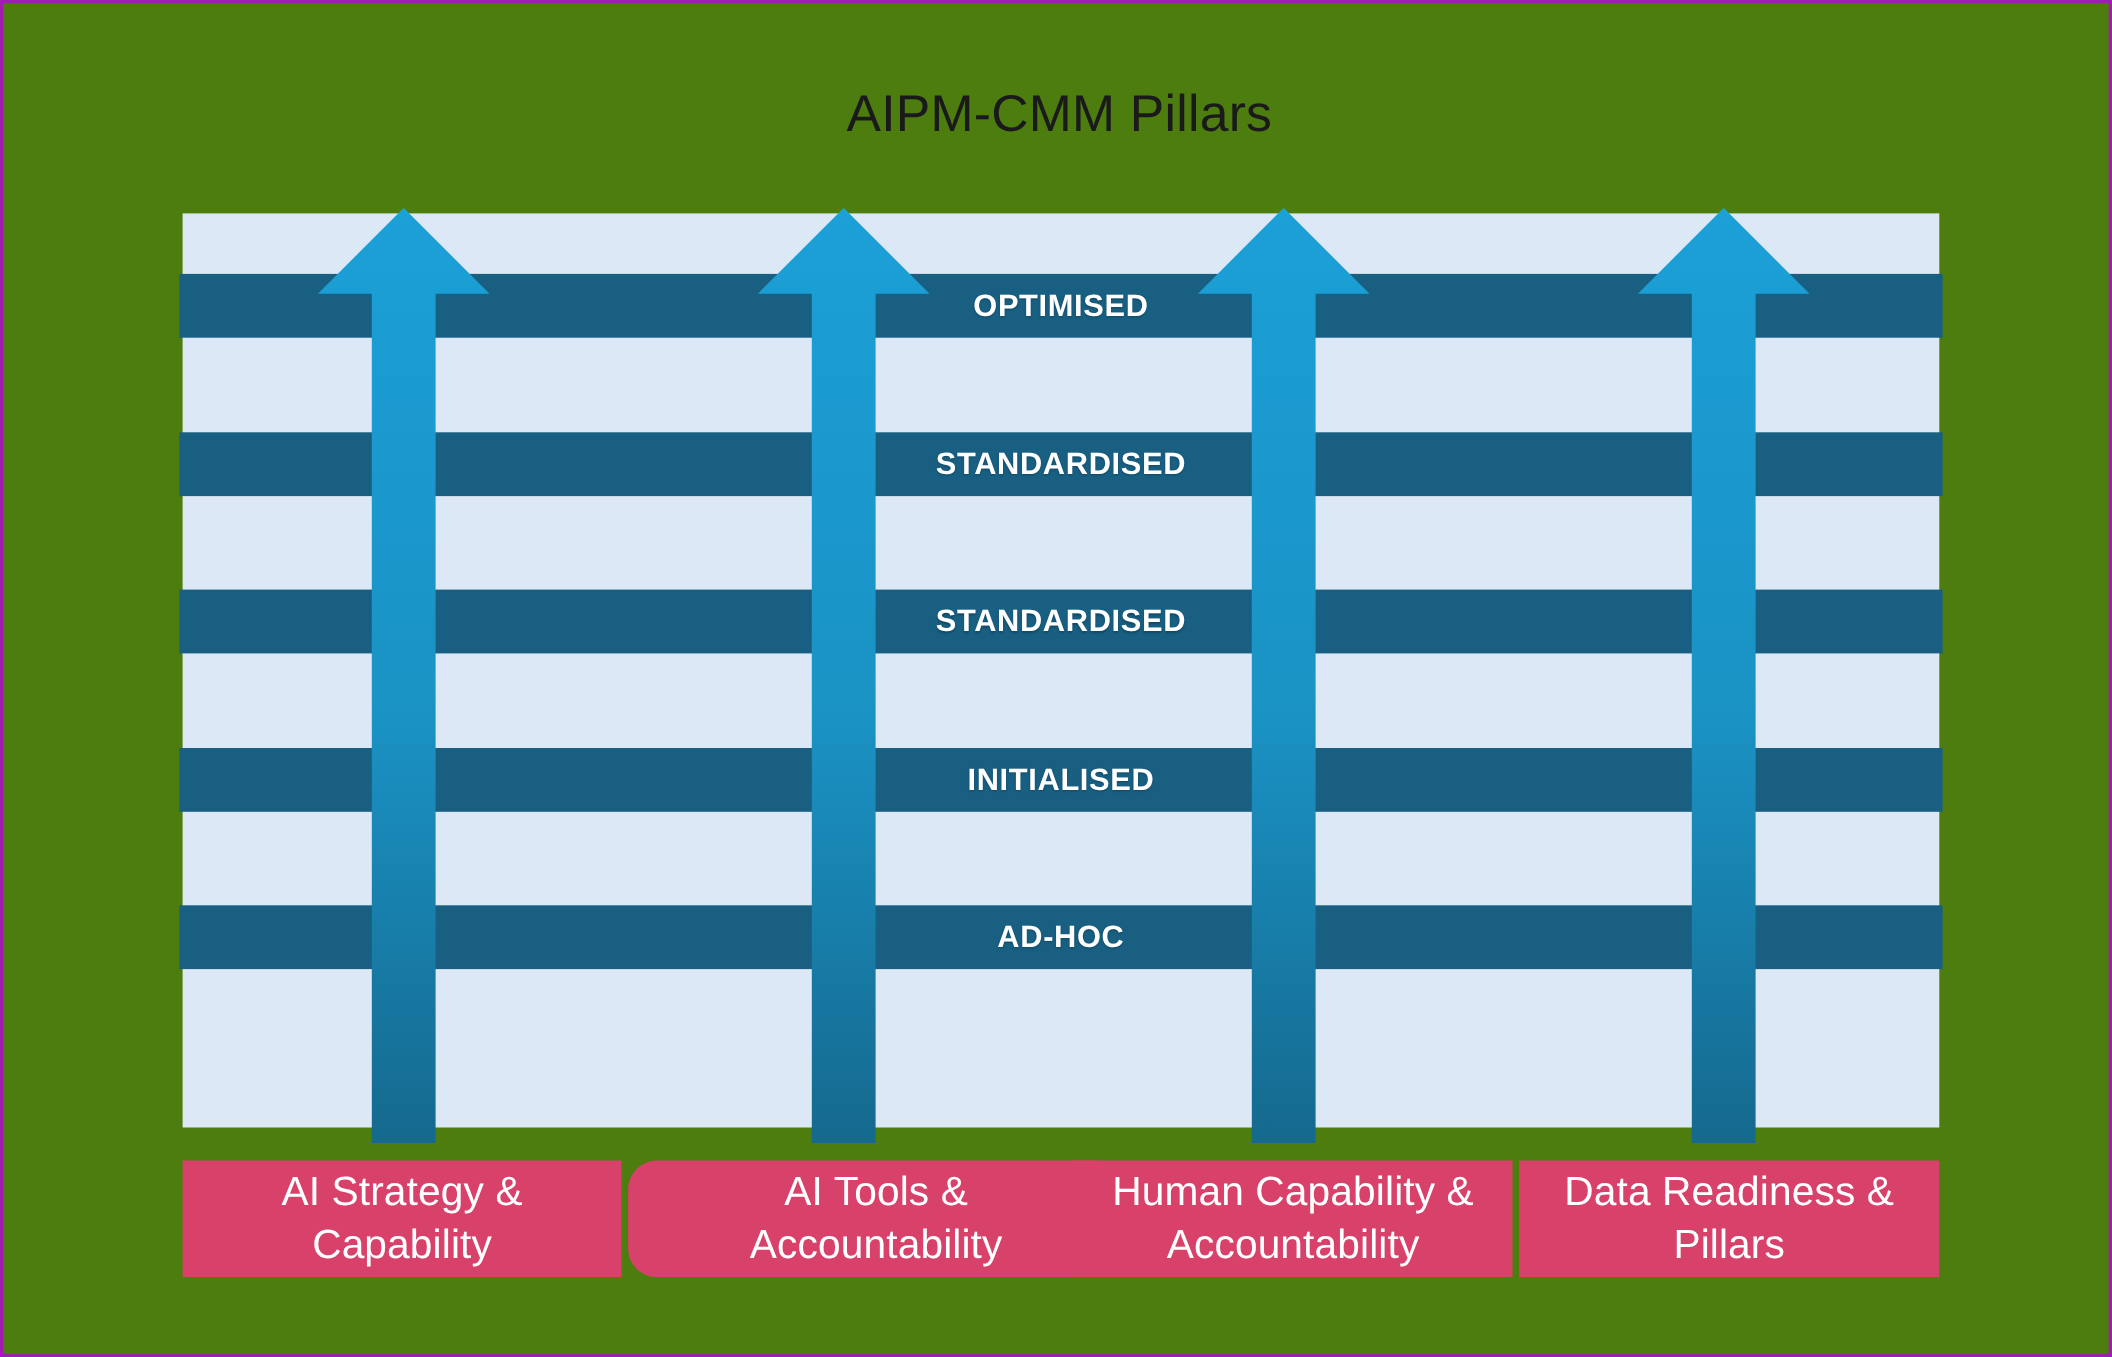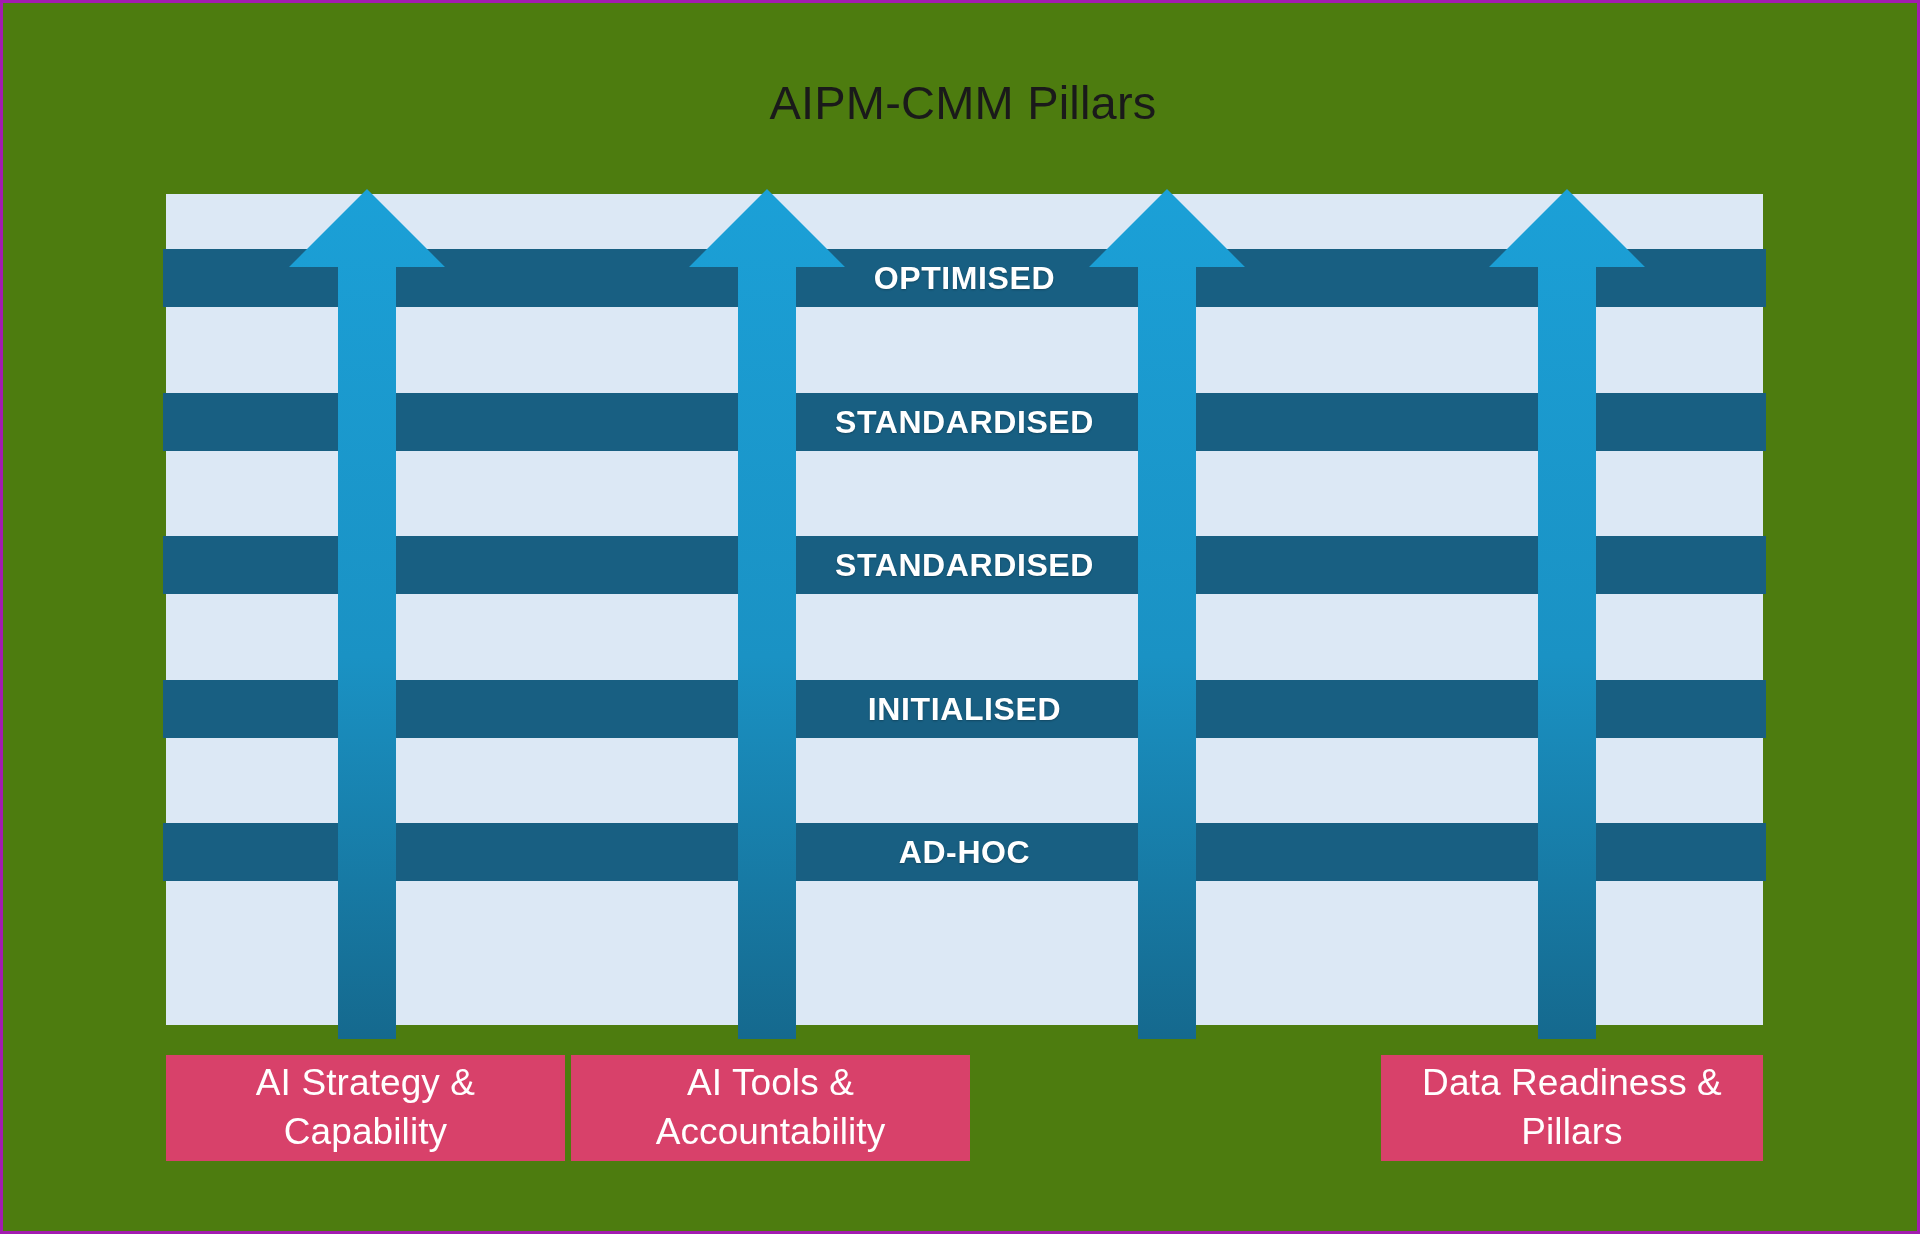--- a/index.html
+++ b/index.html
@@ -49,21 +49,21 @@
     background:#185f82;
   }
   .level-label{
     position:absolute;
     left:0;top:0;
     width:1603px;
     height:58px;
     line-height:58px;
     text-align:center;
     color:#ffffff;
-    font-size:32px;
+    font-size:28px;
     font-weight:bold;
     letter-spacing:0.6px;
     text-shadow:0 1px 2px rgba(0,0,0,.25);
     white-space:nowrap;
   }
 
   
   .arrow{
     position:absolute;
     top:186px;
@@ -168,27 +168,33 @@
     </svg>
   </div>
 
   <div class="pillar-box" style="left:163px;width:399px;">
     <div>
       <span>AI Strategy &amp;</span>
       <span>Capability</span>
     </div>
   </div>
 
-  <div class="pillar-box" style="left:568px;width:399px;">
+  <div class="pillar-box" style="left:568px;width:451px;border-radius:26px;">
     <div>
       <span>AI Tools &amp;</span>
       <span>Accountability</span>
     </div>
   </div>
 
+  <div class="pillar-box" style="left:973px;width:399px;">
+    <div>
+      <span>Human Capability &amp;</span>
+      <span>Accountability</span>
+    </div>
+  </div>
 
   <div class="pillar-box" style="left:1378px;width:382px;">
     <div>
       <span>Data Readiness &amp;</span>
       <span>Pillars</span>
     </div>
   </div>
 
 </div>
 

